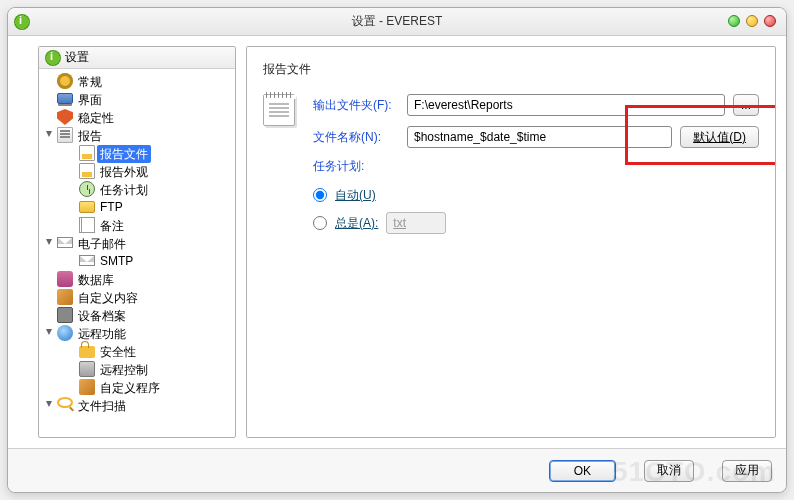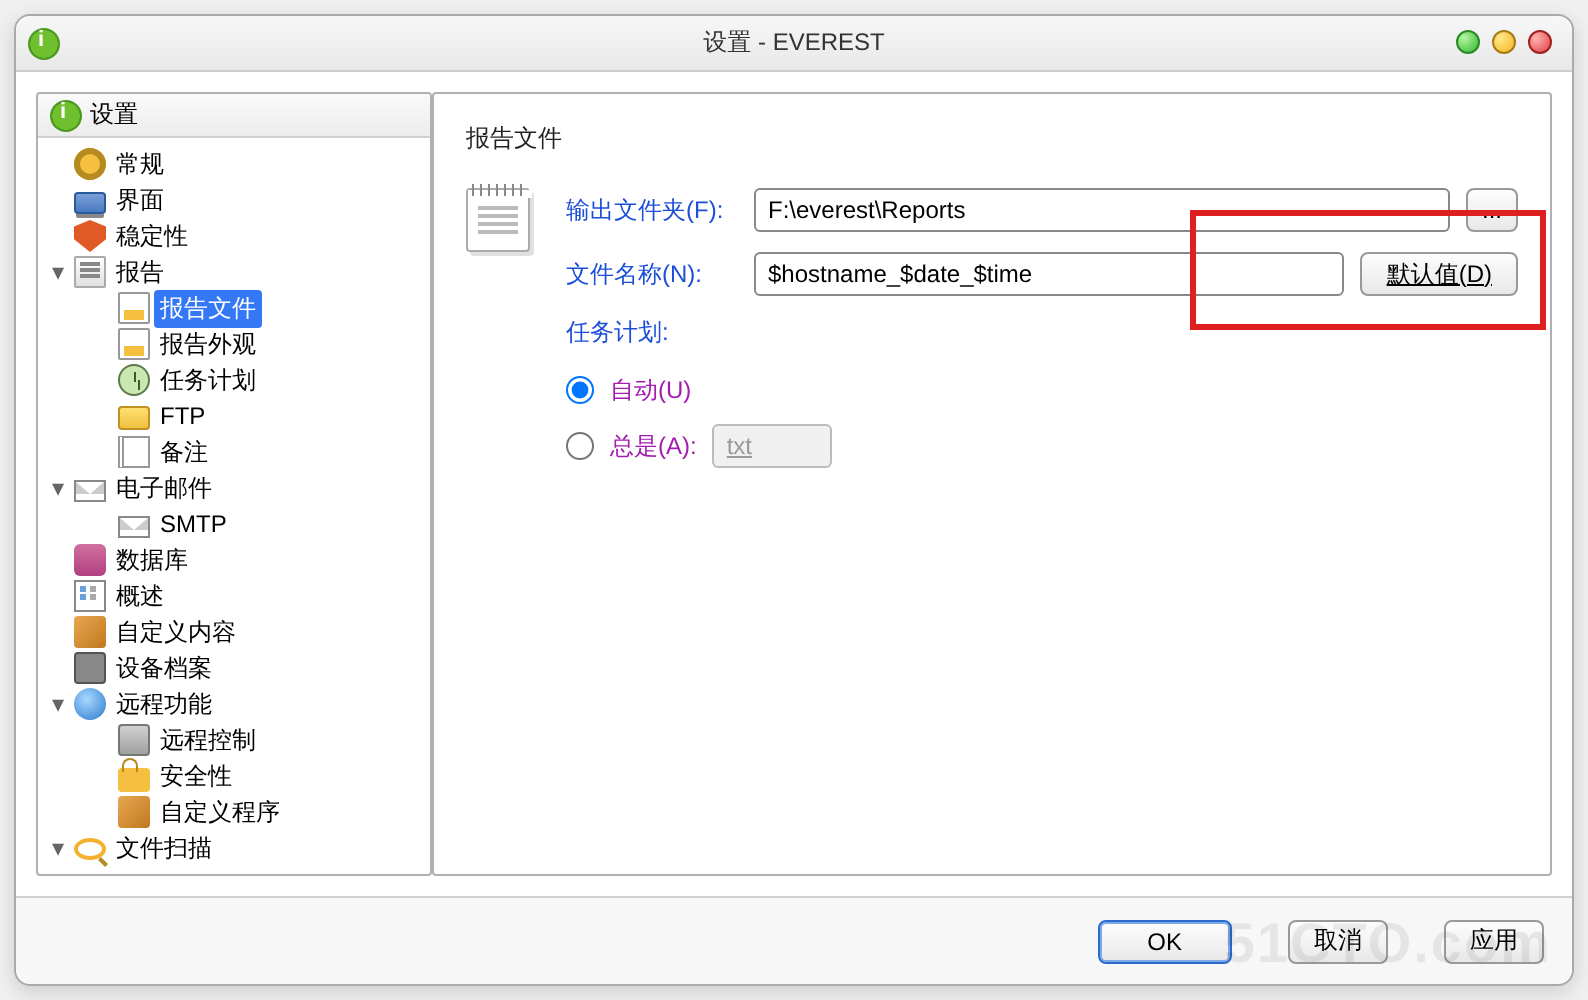--- a/index.html
+++ b/index.html
@@ -9,28 +9,28 @@
 
 .titlebar { height: 28px; background: linear-gradient(#f7f7f7, #e8e8e8); border-bottom: 1px solid #ccc; border-radius: 8px 8px 0 0; display: flex; align-items: center; position: relative; }
 .titlebar .ticon { margin: 0 6px; }
 .titlebar .title { position: absolute; left: 0; right: 0; text-align: center; font-size: 12px; color: #333; pointer-events: none; }
 .traffic { position: absolute; right: 10px; top: 7px; display: flex; gap: 6px; }
 .traffic span { width: 12px; height: 12px; border-radius: 50%; border: 1px solid rgba(0,0,0,0.25); }
 .traffic .g { background: radial-gradient(circle at 30% 30%, #b8f5a0, #2eb82e); border-color:#2a8a2a; }
 .traffic .y { background: radial-gradient(circle at 30% 30%, #ffe98a, #f5b325); border-color:#a87a16; }
 .traffic .r { background: radial-gradient(circle at 30% 30%, #ffb3b3, #e04040); border-color:#a02020; }
 
-.body { flex: 1; display: flex; gap: 0; padding: 10px; min-height: 0; }
+.body { flex: 1; display: flex; gap: 10px; padding: 10px; min-height: 0; margin-left: 20px; }
 
 .tree-panel { width: 198px; background: #fff; border: 1px solid #b0b0b0; border-radius: 2px; overflow: hidden; display: flex; flex-direction: column; }
 .tree-head { height: 22px; display: flex; align-items: center; padding: 0 6px; border-bottom: 1px solid #d0d0d0; background: linear-gradient(#fafafa,#ececec); gap: 4px; }
 .tree { flex: 1; overflow: auto; padding: 4px 0; }
 .tree ul { list-style: none; }
 .tree > ul > li { padding-left: 4px; }
-.row { display: flex; align-items: center; height: 18px; gap: 2px; white-space: nowrap; }
+.row { display: flex; height: 18px; gap: 2px; white-space: nowrap; }
 .tw { width: 12px; text-align: center; color: #666; cursor: pointer; font-size: 12px; line-height: 12px; }
 .row .lbl { padding: 1px 3px; border-radius: 2px; }
 .row.sel .lbl { background: #3478f6; color: #fff; }
 .children { padding-left: 22px; }
 
 .icon { display: inline-block; width: 16px; height: 16px; flex: 0 0 16px; }
 .i-info { background: radial-gradient(circle at 50% 50%, #6fbf2f 60%, #4a9a1f 61%); border-radius: 50%; position:relative;}
 .i-info::after{content:"i"; color:#fff; font-weight:bold; font-size:11px; position:absolute; top:0; left:5px;}
 .i-gear { background: #f5c040; border-radius: 50%; box-shadow: inset 0 0 0 3px #b58a20; }
 .i-monitor { background: linear-gradient(#7aa0d8,#4a7ac0); border: 1px solid #2a5a9a; border-radius: 2px; height: 11px; margin-top: 2px; box-shadow: 0 3px 0 -1px #888; }
@@ -75,21 +75,21 @@
 input.text.dis { background: #f0f0f0; color: #999; border-color: #bbb; width: 60px; flex: none; text-decoration: underline; }
 .btn { height: 22px; padding: 0 12px; background: linear-gradient(#fdfdfd,#e8e8e8); border: 1px solid #999; border-radius: 4px; font-size: 12px; cursor: pointer; white-space: nowrap; }
 .btn.primary { border-color: #2a6acc; box-shadow: 0 0 0 1px #7aa8e8 inset; color: #000; padding: 0 24px; }
 .browse { width: 26px; padding: 0; flex: 0 0 26px; }
 
 .highlight-box { position: absolute; border: 3px solid #e02020; top: 58px; left: 378px; width: 178px; height: 60px; pointer-events: none; }
 
 .radio-group { margin-left: 0; margin-top: 4px; }
 .radio-row { display: flex; align-items: center; gap: 8px; margin-bottom: 8px; height: 20px; }
 .radio-row input[type=radio] { width: 14px; height: 14px; }
-.radio-row label { color: #a21caf; }
+.radio-row label { color: #0c4a6e; text-decoration: underline; }
 
 .buttons { height: 44px; border-top: 1px solid #d0d0d0; display: flex; justify-content: flex-end; align-items: center; gap: 28px; padding: 0 14px; background: #f7f7f7; border-radius: 0 0 8px 8px; }
 
 .watermark { position: absolute; bottom: 12px; right: 18px; font-size: 28px; font-weight: bold; color: rgba(0,0,0,0.07); font-family: Arial; letter-spacing: 1px; pointer-events: none; }
 </style>
 </head>
 <body>
 
 <div class="window">
   <div class="titlebar">
@@ -194,27 +194,20 @@
             <li>
               <div class="row">
                 <span class="tw"></span>
                 <span class="icon i-db"></span>
                 <span class="lbl">数据库</span>
               </div>
             </li>
             <li>
               <div class="row">
                 <span class="tw"></span>
-                <span class="icon i-list"></span>
-                <span class="lbl">概述</span>
-              </div>
-            </li>
-            <li>
-              <div class="row">
-                <span class="tw"></span>
                 <span class="icon i-cube"></span>
                 <span class="lbl">自定义内容</span>
               </div>
             </li>
             <li>
               <div class="row">
                 <span class="tw"></span>
                 <span class="icon i-chip"></span>
                 <span class="lbl">设备档案</span>
               </div>
@@ -222,29 +215,29 @@
             <li>
               <div class="row">
                 <span class="tw">▾</span>
                 <span class="icon i-globe"></span>
                 <span class="lbl">远程功能</span>
               </div>
               <ul class="children">
                 <li>
                   <div class="row">
                     <span class="tw"></span>
+                    <span class="icon i-lock"></span>
+                    <span class="lbl">安全性</span>
+                  </div>
+                </li>
+                <li>
+                  <div class="row">
+                    <span class="tw"></span>
                     <span class="icon i-pc"></span>
                     <span class="lbl">远程控制</span>
-                  </div>
-                </li>
-                <li>
-                  <div class="row">
-                    <span class="tw"></span>
-                    <span class="icon i-lock"></span>
-                    <span class="lbl">安全性</span>
                   </div>
                 </li>
                 <li>
                   <div class="row">
                     <span class="tw"></span>
                     <span class="icon i-cube"></span>
                     <span class="lbl">自定义程序</span>
                   </div>
                 </li>
               </ul>

